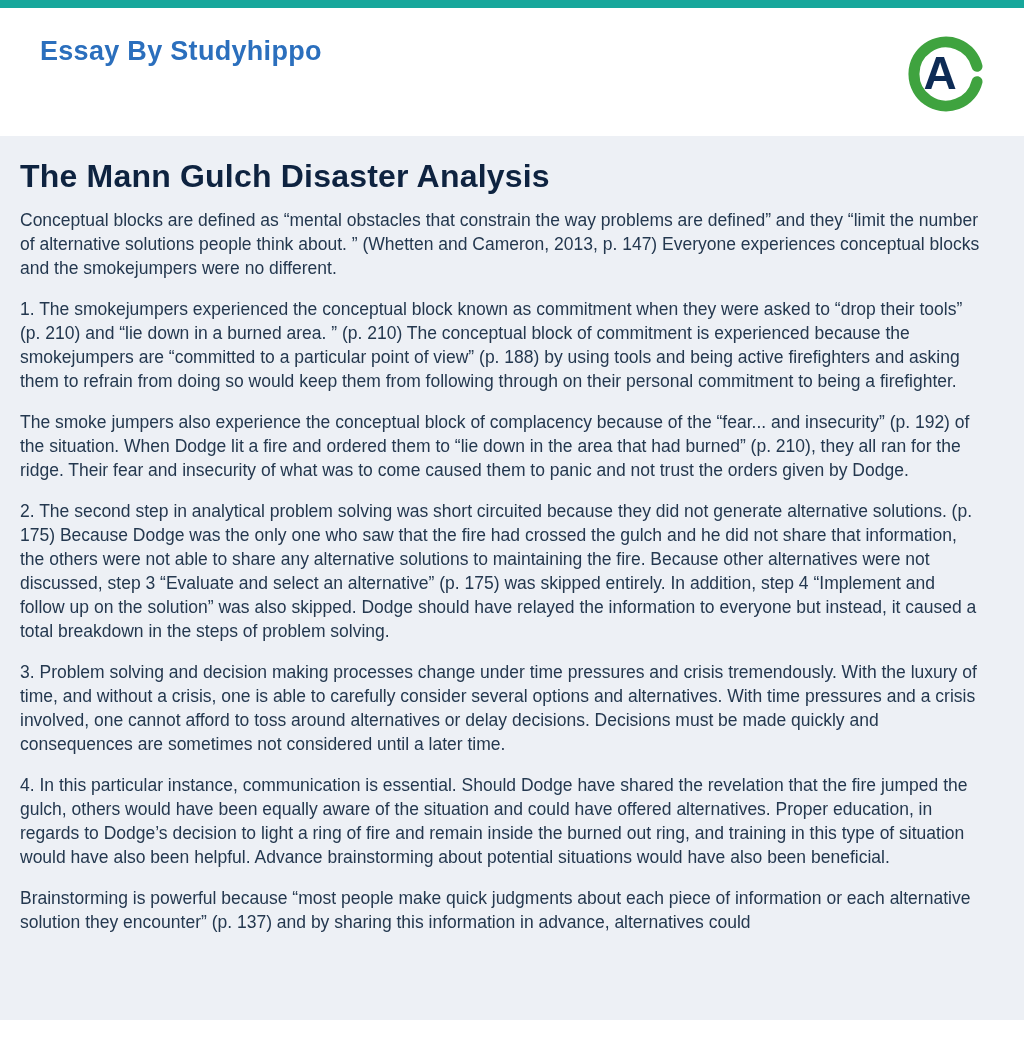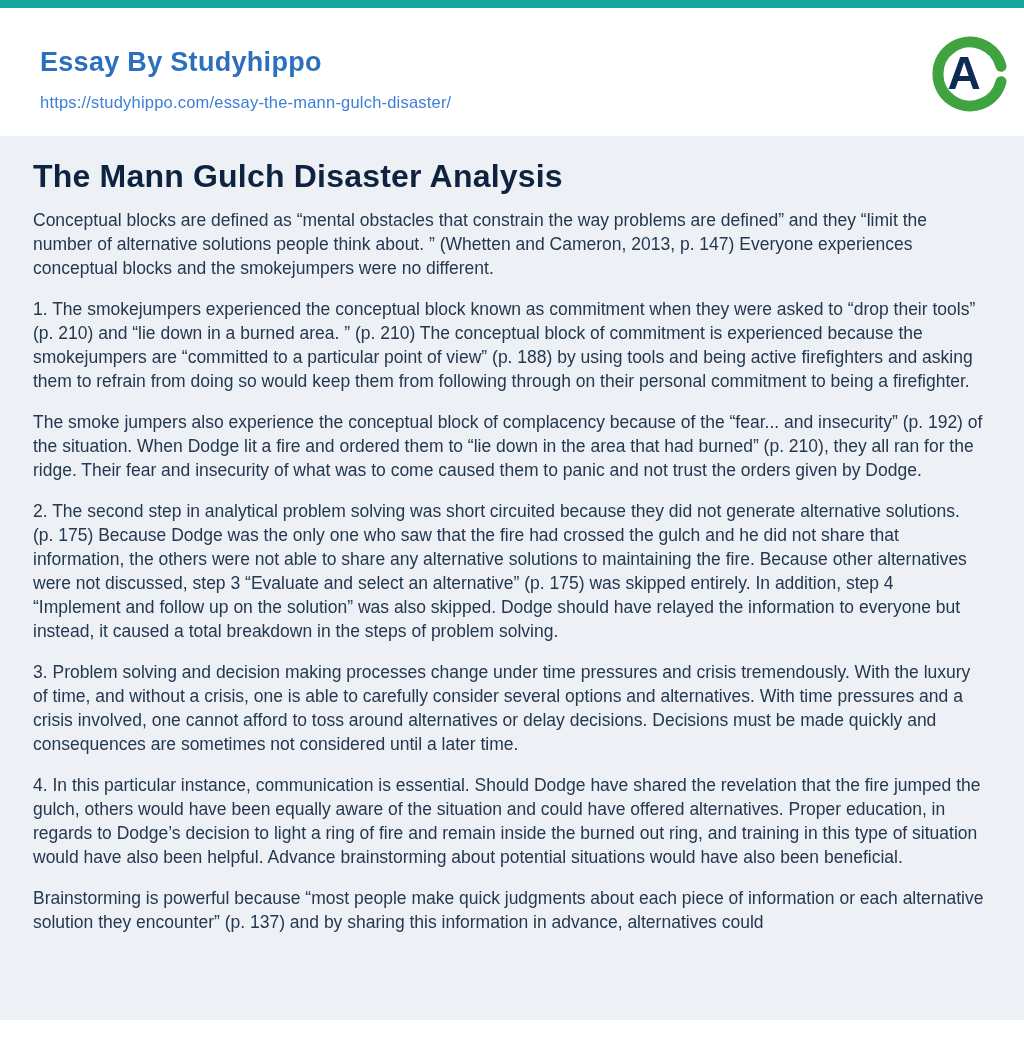--- a/index.html
+++ b/index.html
@@ -8,24 +8,24 @@
     font-family: "Liberation Sans", sans-serif;
     background: #ffffff;
     display: flex;
     flex-direction: column;
     overflow: hidden;
   }
   .top-bar { height: 8px; background: #17a79b; flex: none; }
 
   header {
     background: #ffffff;
-    padding: 28px 16px 24px 40px;
+    padding: 28px 40px 24px 40px;
     display: flex;
     justify-content: space-between;
-    align-items: flex-end;
+    align-items: flex-start;
     flex: none;
   }
   .site-title {
     font-size: 27px;
     font-weight: 700;
     color: #2b6fbd;
     letter-spacing: 0.3px;
   }
   .source-url {
     display: inline-block;
@@ -52,21 +52,21 @@
     padding-right: 12px;
     padding-bottom: 2px;
     font-size: 46px;
     font-weight: 700;
     color: #0d2b55;
   }
 
   main {
     flex: 1;
     background: #edf0f5;
-    padding: 22px 40px 0 33px;
+    padding: 22px 40px 0 20px;
     overflow: hidden;
   }
   h1 {
     font-size: 32px;
     font-weight: 800;
     color: #0e2340;
     margin: 0 0 13px 0;
     letter-spacing: 0.2px;
   }
   main p {
@@ -79,21 +79,20 @@
   footer { height: 23px; background: #ffffff; flex: none; }
 </style>
 </head>
 <body>
 
 <div class="top-bar"></div>
 
 <header>
   <div class="header-text">
     <div class="site-title">Essay By Studyhippo</div>
-    <a class="source-url" href="#">https://studyhippo.com/essay-the-mann-gulch-disaster/</a>
   </div>
   <div class="logo">
     <svg width="76" height="76" viewBox="0 0 76 76" aria-hidden="true">
       <path d="M 69 30.3 A 32 32 0 1 0 69 45.7" fill="none" stroke="#3fa33f" stroke-width="11" stroke-linecap="round"></path>
     </svg>
     <span class="logo-letter">A</span>
   </div>
 </header>
 
 <main>

